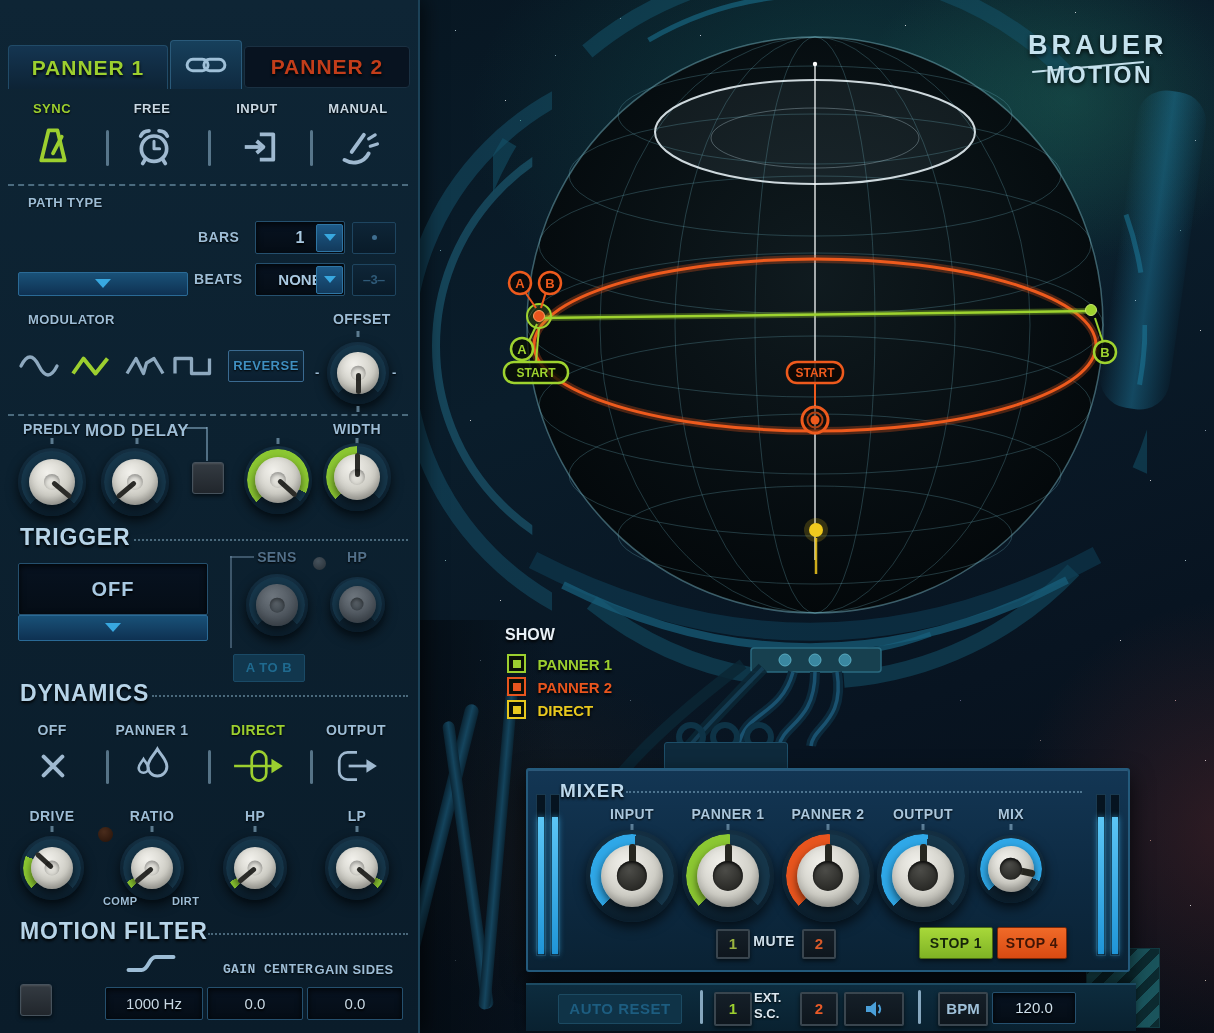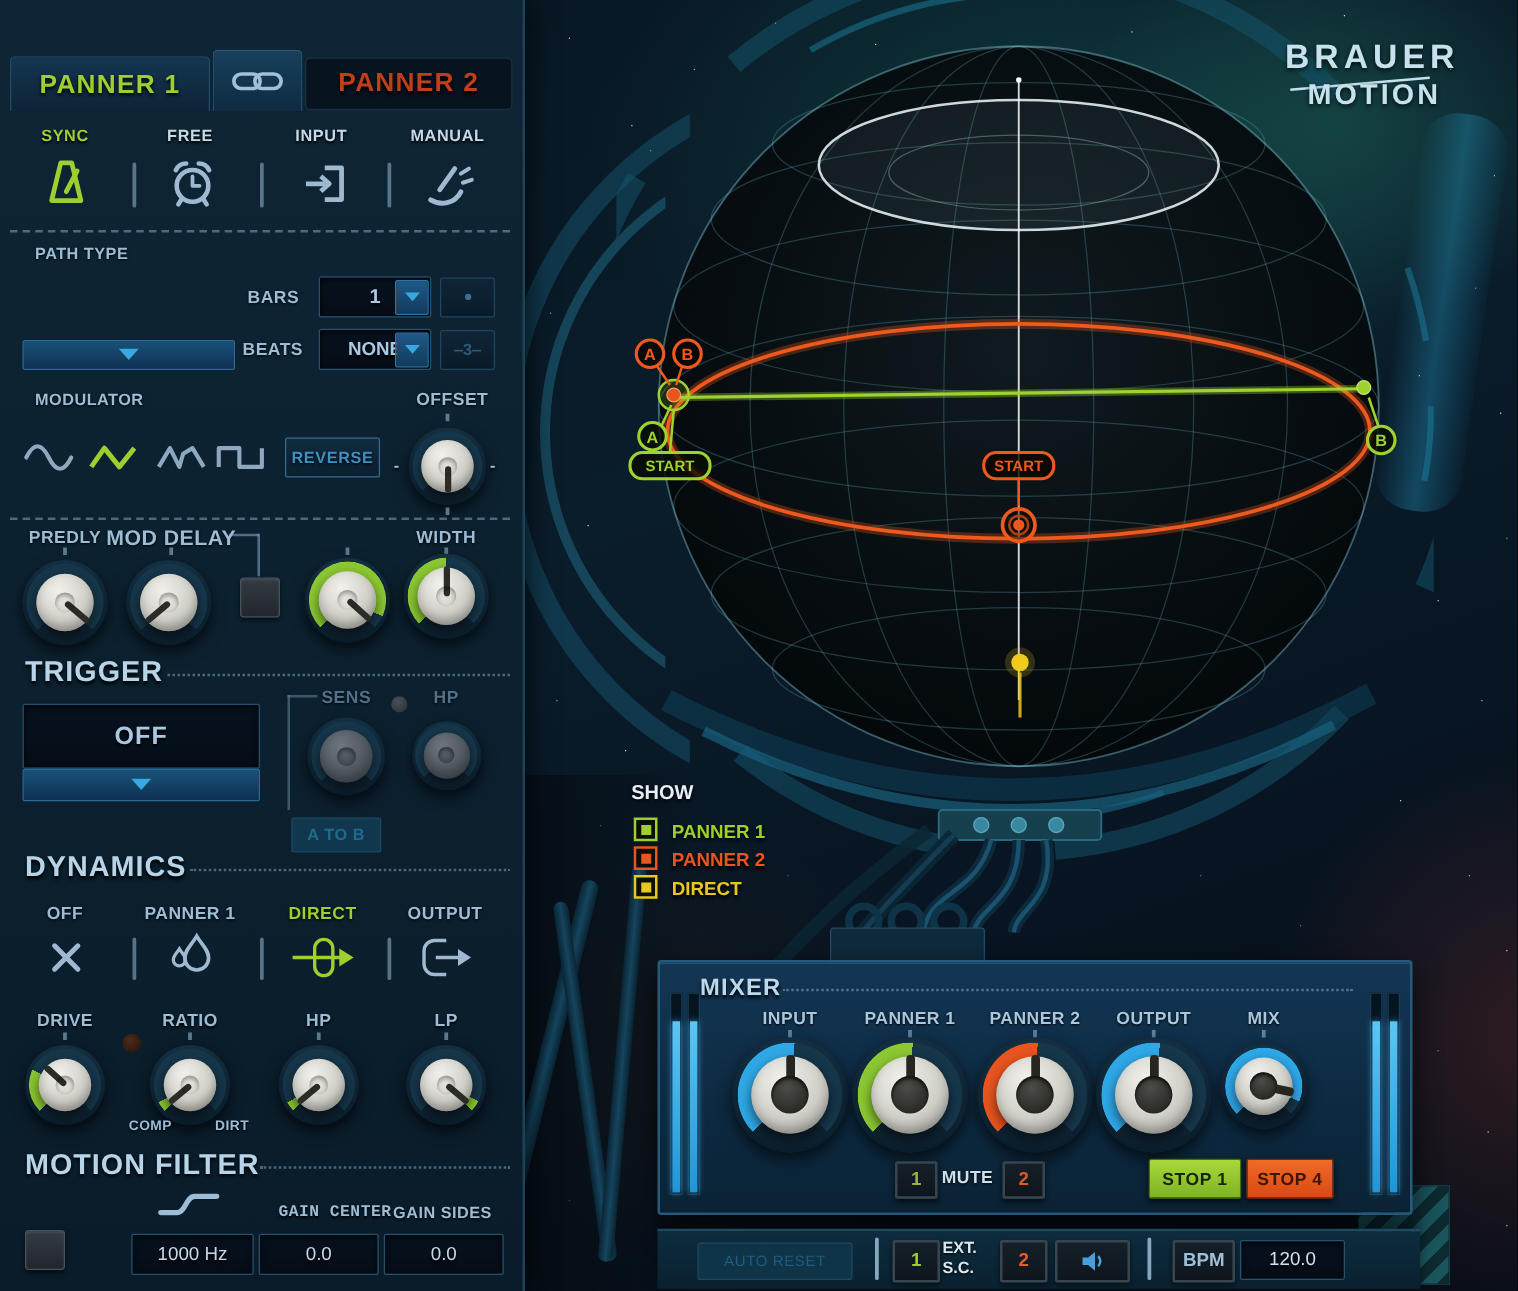--- a/index.html
+++ b/index.html
@@ -561,21 +561,21 @@
     </div>
 
     <div class="abs mutebtn" style="left:188px;top:159px;width:30px;height:26px;line-height:26px;color:#9ab33f;">1</div>
     <div class="abs mixlbl" style="left:246px;top:163px;color:#cfe0ec;">MUTE</div>
     <div class="abs mutebtn" style="left:274px;top:159px;width:30px;height:26px;line-height:26px;color:#d85a2a;">2</div>
     <div class="abs stop" style="left:391px;top:157px;width:72px;height:30px;line-height:30px;background:linear-gradient(#a8d83a,#7fb324);border:1px solid #4a6a14;color:#16250a;">STOP 1</div>
     <div class="abs stop" style="left:469px;top:157px;width:68px;height:30px;line-height:30px;background:linear-gradient(#f06a28,#d84a12);border:1px solid #7a2808;color:#401505;">STOP 4</div>
   </div>
 
   <div class="abs" id="bbar">
-    <div class="abs" style="left:32px;top:9px;width:122px;height:28px;background:#0f3347;border:1px solid #1c4a62;border-radius:2px;color:#1d5d80;font-weight:normal;font-size:12px;text-align:center;line-height:28px;letter-spacing:.5px;">AUTO RESET</div>
+    <div class="abs" style="left:32px;top:9px;width:122px;height:28px;background:#0f3347;border:1px solid #1c4a62;border-radius:2px;color:#1d5d80;font-weight:bold;font-size:15px;text-align:center;line-height:28px;letter-spacing:.5px;">AUTO RESET</div>
     <div class="abs vdiv" style="left:174px;top:5px;height:34px;"></div>
     <div class="abs mutebtn" style="left:188px;top:7px;width:34px;height:30px;line-height:30px;color:#9ccf2f;">1</div>
     <div class="abs" style="left:228px;top:5px;font-size:13px;font-weight:bold;color:#dce8f0;line-height:16px;text-shadow:0 1px 2px #000;">
       <div>EXT.</div>
       <div>S.C.</div>
     </div>
     <div class="abs mutebtn" style="left:274px;top:7px;width:34px;height:30px;line-height:30px;color:#e85a28;">2</div>
     <div class="abs mutebtn" style="left:318px;top:7px;width:56px;height:30px;">
       <svg width="24" height="22" viewBox="0 0 22 22" style="margin-top:4px;">
         <path d="M3 8 H7.5 L13 3.5 V18.5 L7.5 14 H3 Z" fill="#4a9fd8"></path>

